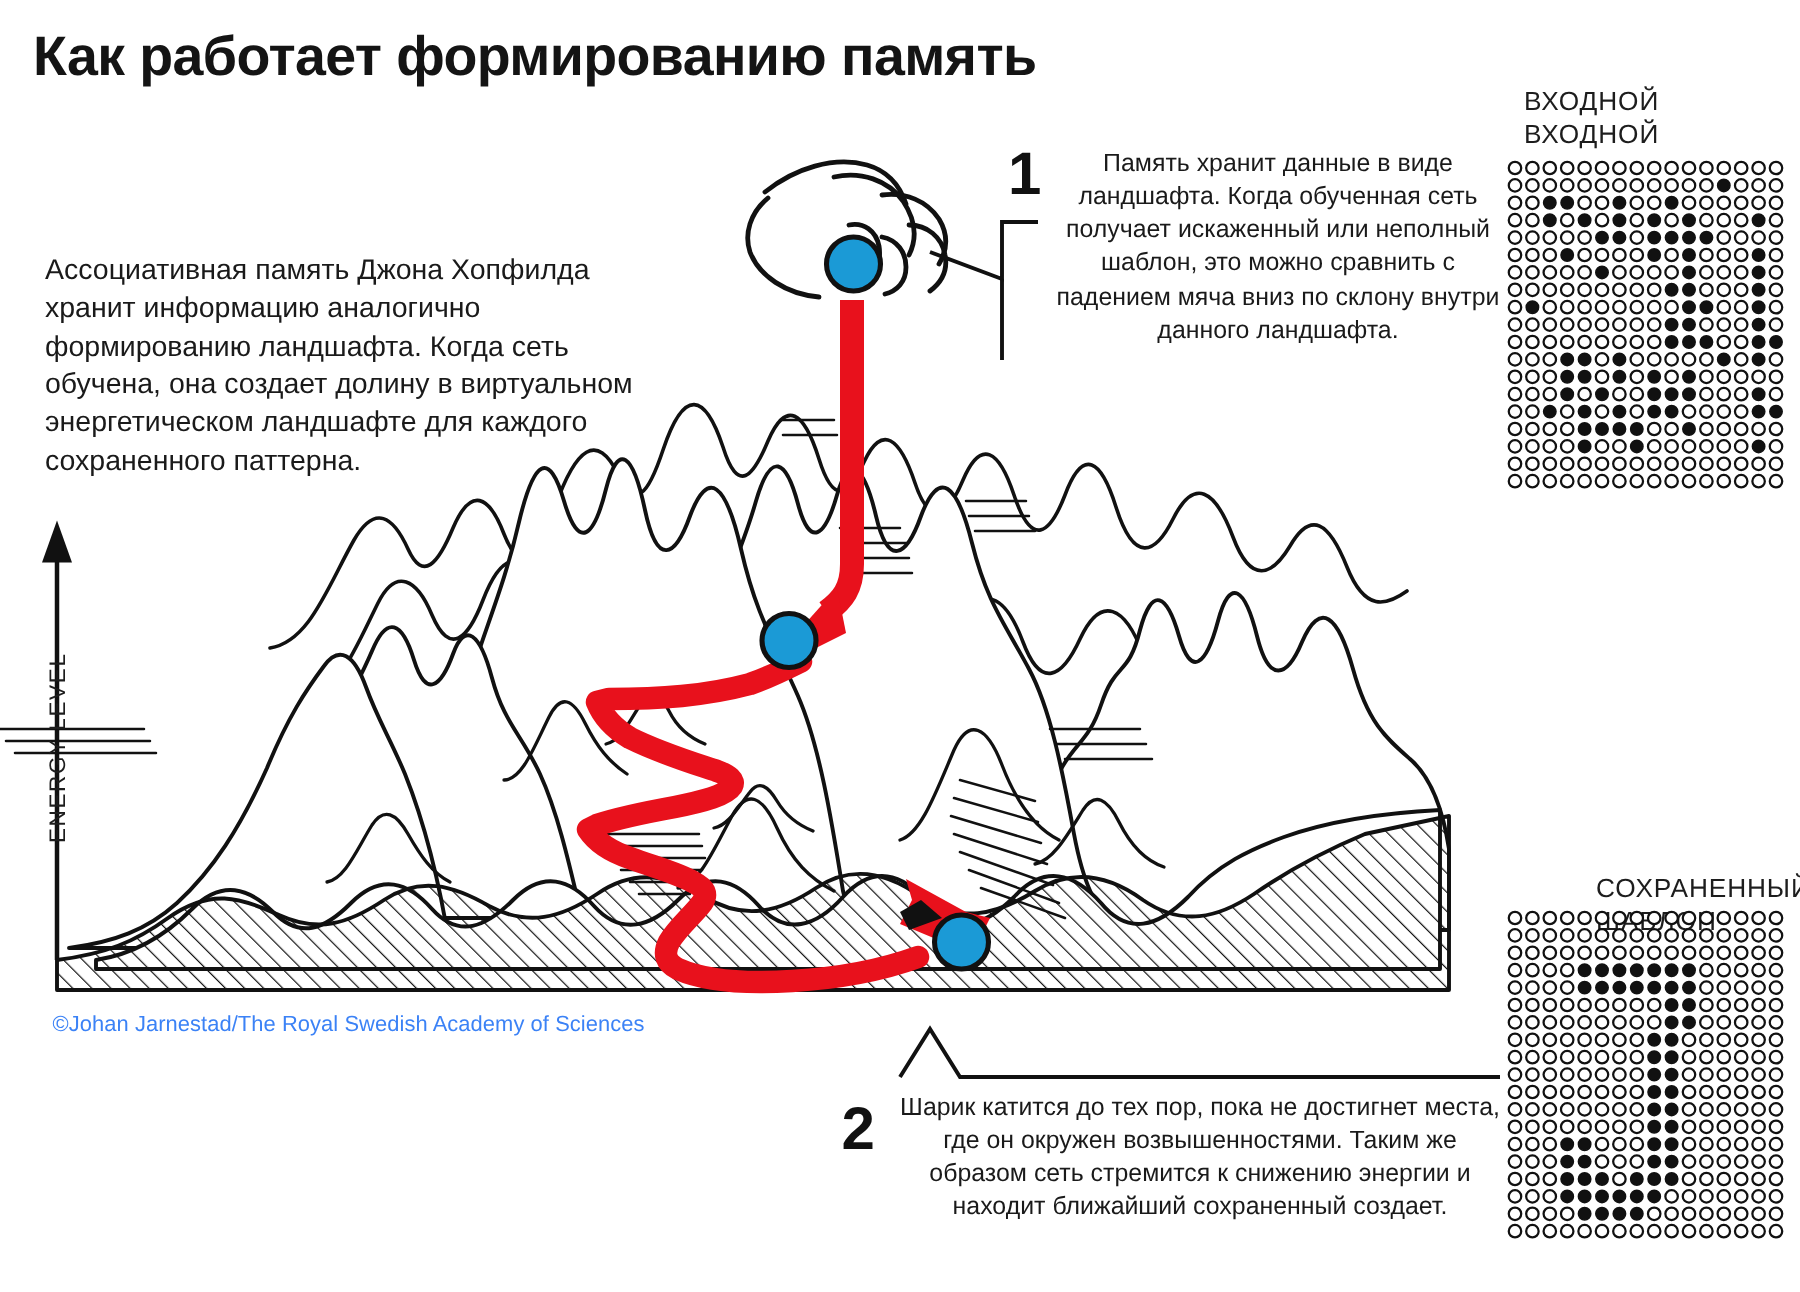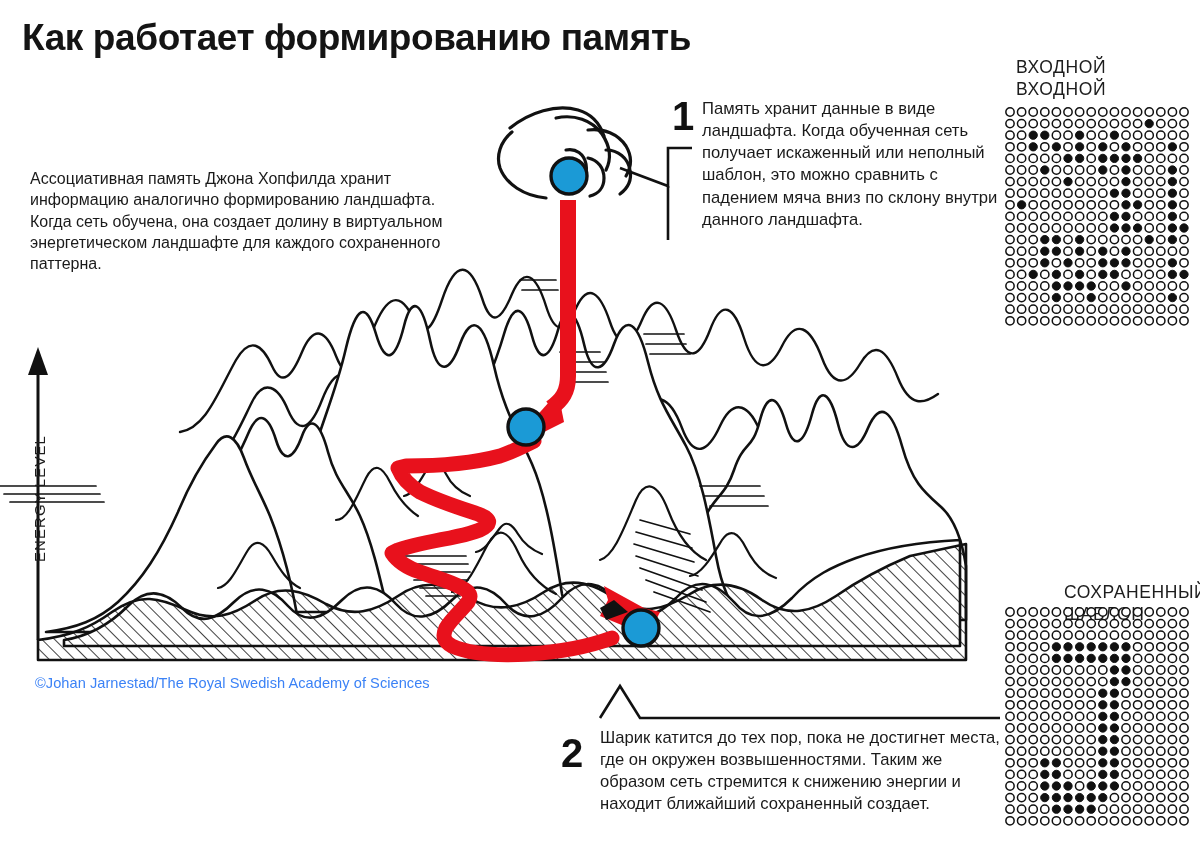--- a/index.html
+++ b/index.html
@@ -18,28 +18,28 @@
 
   .panel-label{
     font-size:17.5px;letter-spacing:0.6px;line-height:1.28;
     color:#1d1d1d;font-weight:400;
   }
   #input-pattern-label{left:1016px;top:32px;width:180px;margin-top:24px;}
   #stored-pattern-label{left:1064px;top:540px;width:180px;margin-top:41px;}
 
   #intro-text{
     left:30px;top:168px;width:420px;
-    font-size:16px;line-height:1.335;color:#1a1a1a;
+    font-size:19px;line-height:1.335;color:#1a1a1a;
   }
 
   .callout-num{
     font-size:40px;font-weight:bold;color:#111;line-height:1;
   }
   .callout-body{
-    font-size:16.6px;line-height:1.335;color:#1a1a1a;
+    font-size:16.6px;line-height:1.335;color:#1a1a1a;text-align:center;
   }
   #callout1-num{left:672px;top:96px;}
   #callout1-text{left:702px;top:98px;width:300px;}
   #callout2-num{left:561px;top:733px;}
   #callout2-text{left:600px;top:727px;width:400px;}
 
   #credit{
     left:35px;top:675px;font-size:14.6px;color:#3b82f6;letter-spacing:0.05px;
   }
 

